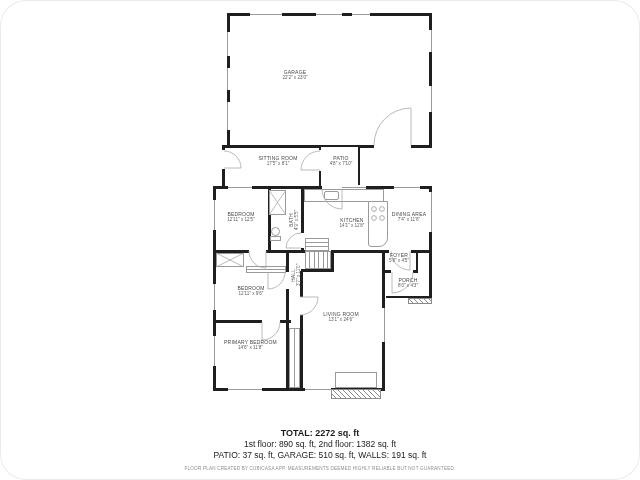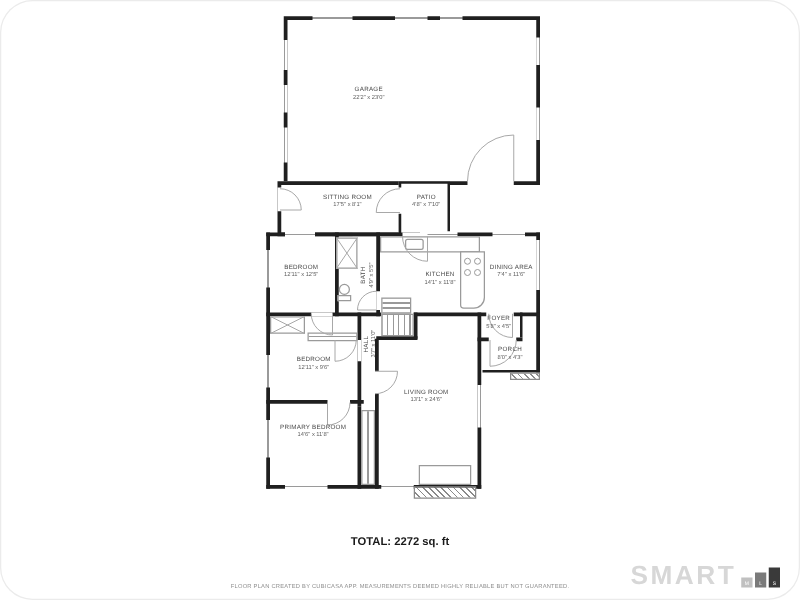--- a/index.html
+++ b/index.html
@@ -186,26 +186,20 @@
     <span class="nm">PRIMARY BEDROOM</span>
     <span class="dm">14'6" x 11'8"</span>
   </div>
   <div class="room-label" style="left:301px;top:311px;width:80px;">
     <span class="nm">LIVING ROOM</span>
     <span class="dm">13'1" x 24'6"</span>
   </div>
 
   <div class="summary">
     <div class="total">TOTAL: 2272 sq. ft</div>
+    <div>1st floor: 890 sq. ft, 2nd floor: 1382 sq. ft</div>
+    <div>PATIO: 37 sq. ft, GARAGE: 510 sq. ft, WALLS: 191 sq. ft</div>
   </div>
 
   <div class="disclaimer">FLOOR PLAN CREATED BY CUBICASA APP. MEASUREMENTS DEEMED HIGHLY RELIABLE BUT NOT GUARANTEED.</div>
 
-  <div class="logo">
-    <span class="word">SMART</span>
-    <span class="bars">
-      <span class="bar" style="height:8px;background:#c0c0c0;">M</span>
-      <span class="bar" style="height:12px;background:#7a7a7a;">L</span>
-      <span class="bar" style="height:16px;background:#3a3a3a;">S</span>
-    </span>
-  </div>
 
 </div>
 
 </body></html>

